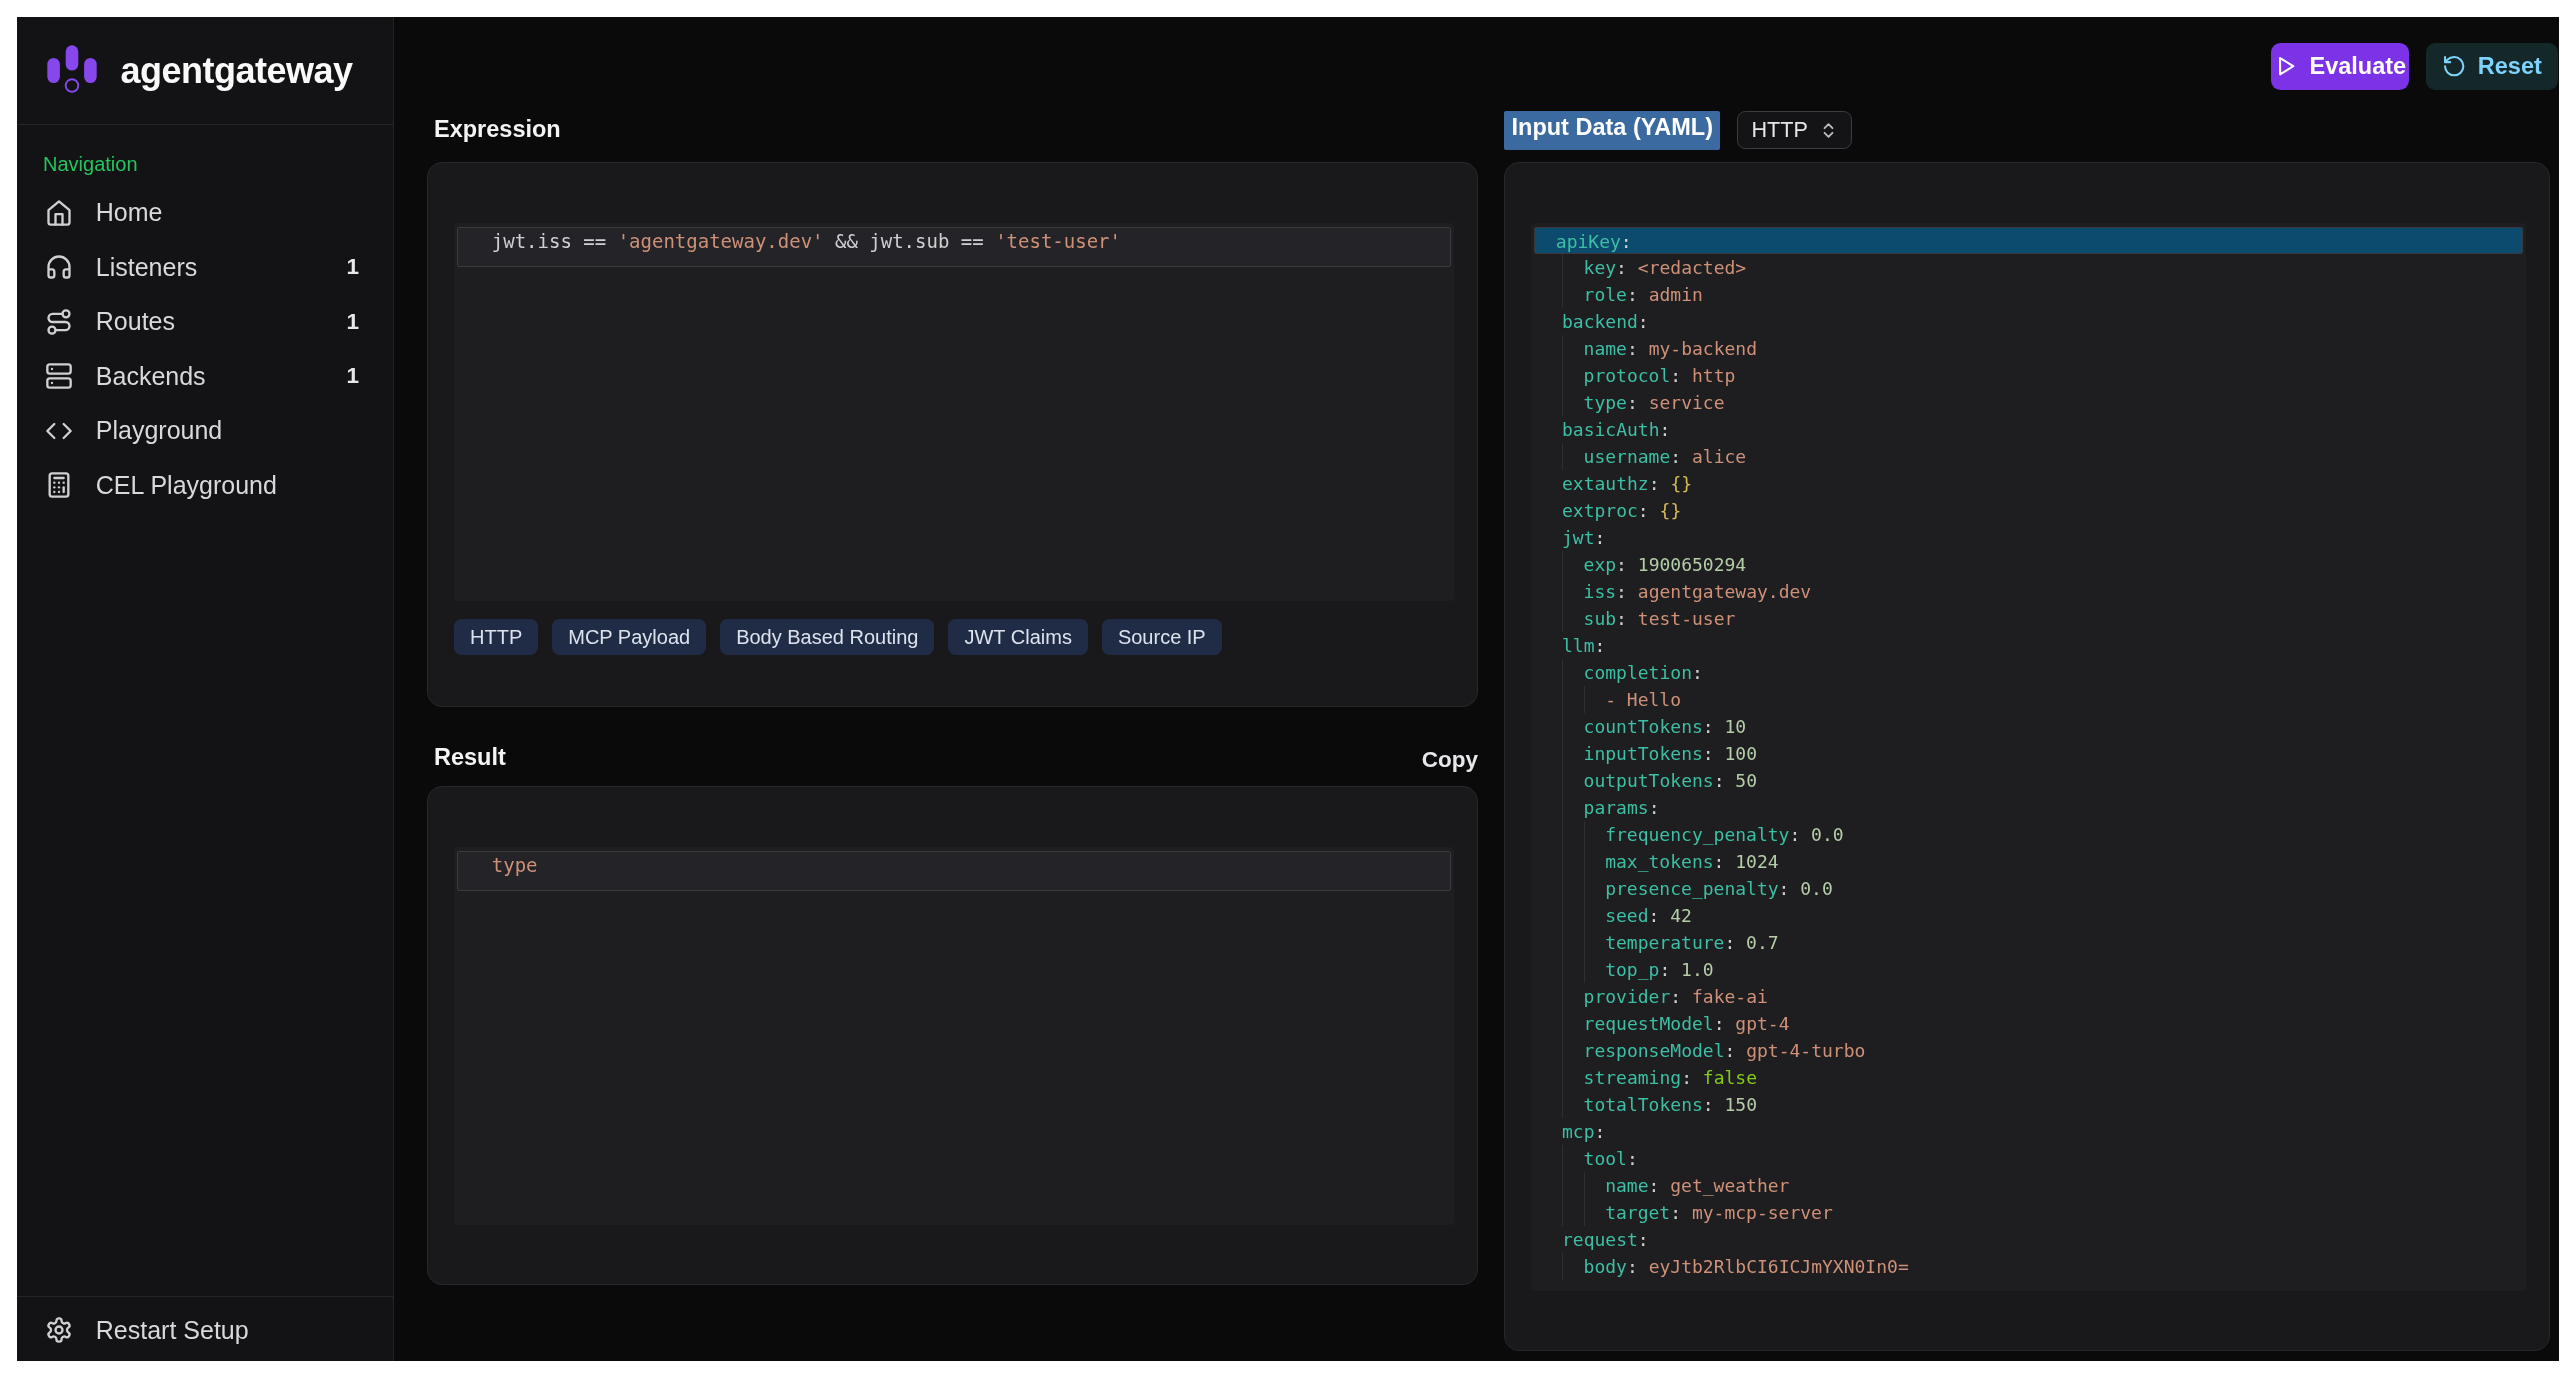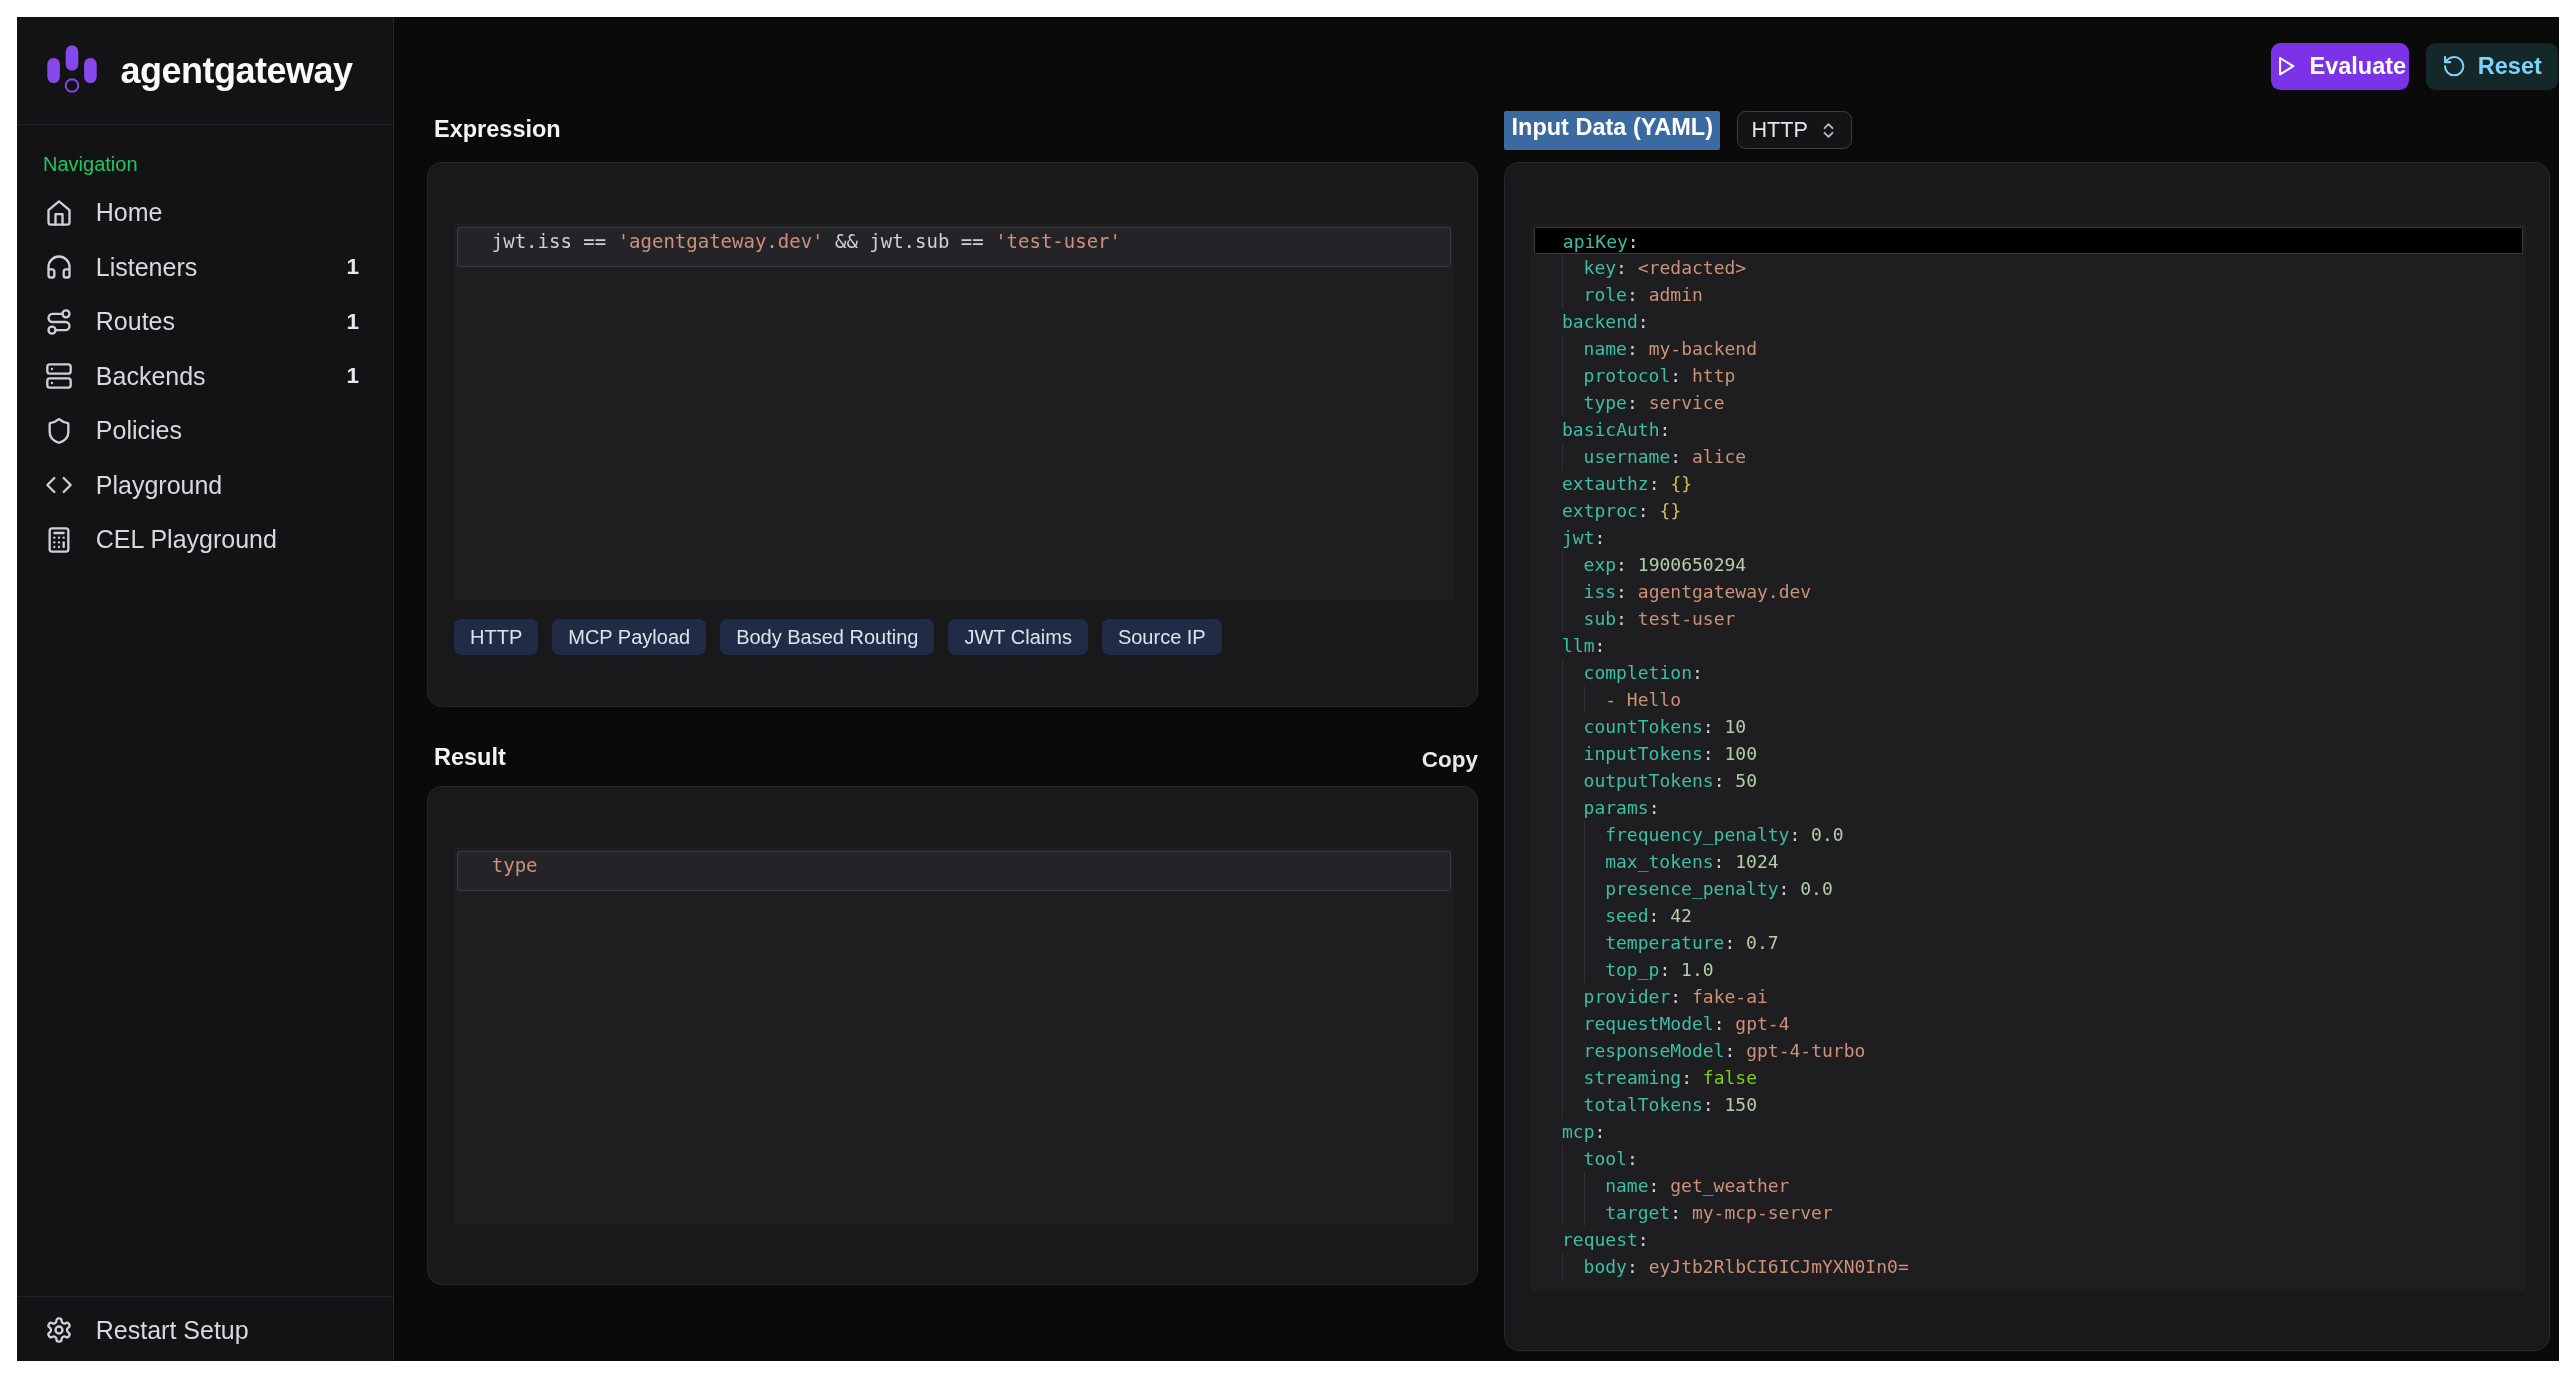--- a/index.html
+++ b/index.html
@@ -55,22 +55,22 @@
             border-radius:3.8px; overflow:hidden; font-family:"DejaVu Sans Mono", monospace; }
   .editor.h-code { height:378px; }
   .editor.h-yaml { height:1068px; padding-top:3.8px; }
 
   .code-line { margin:3.8px 2.8px 0; height:40px; line-height:27px; padding-left:34px;
                font-size:19px; color:#cfcfd2; white-space:pre; }
   .code-line.active { background:#242428; border:0.9px solid #3a3a3f; border-radius:1.9px; }
 
   .yaml-line { height:27px; line-height:27px; padding-left:31px; font-size:18px;
                color:#cfcfd2; white-space:pre; display:flex; align-items:stretch; }
-  .yaml-line.active { background:#000000; border:0.9px solid #38383d; border-radius:1.9px;
-                      margin:0 2.8px; padding-left:28px; }
+  .yaml-line.active { background:#0c4a6e; border:0.9px solid #38383d; border-radius:1.9px;
+                      margin:0 2.8px; padding-left:21px; }
   .guide { display:inline-block; width:21.6px; border-left:0.9px solid #2e2e33; flex:0 0 auto; }
 
   .tok-plain  { color:#cfcfd2; }
   .tok-key    { color:#3cbfa4; }
   .tok-colon  { color:#cfcfd2; }
   .tok-string { color:#ce9178; }
   .tok-number { color:#b5cea8; }
   .tok-bool   { color:#84cc16; }
   .tok-brace  { color:#d7ba57; }
 
@@ -121,26 +121,20 @@
         </div>
         <div class="nav-item">
           <svg viewBox="0 0 24 24" fill="none" stroke="currentColor" stroke-width="2" stroke-linecap="round" stroke-linejoin="round">
             <rect x="2" y="2" width="20" height="8" rx="2"></rect>
             <rect x="2" y="14" width="20" height="8" rx="2"></rect>
             <line x1="6" y1="6" x2="6.01" y2="6"></line>
             <line x1="6" y1="18" x2="6.01" y2="18"></line>
           </svg>
           <span>Backends</span>
           <span class="badge">1</span>
-        </div>
-        <div class="nav-item">
-          <svg viewBox="0 0 24 24" fill="none" stroke="currentColor" stroke-width="2" stroke-linecap="round" stroke-linejoin="round">
-            <path d="M20 13c0 5-3.5 7.5-7.66 8.95a1 1 0 0 1-.67-.01C7.5 20.5 4 18 4 13V6a1 1 0 0 1 1-1c2 0 4.5-1.2 6.24-2.72a1 1 0 0 1 1.52 0C14.5 3.8 17 5 19 5a1 1 0 0 1 1 1z"></path>
-          </svg>
-          <span>Policies</span>
         </div>
         <div class="nav-item">
           <svg viewBox="0 0 24 24" fill="none" stroke="currentColor" stroke-width="2" stroke-linecap="round" stroke-linejoin="round">
             <polyline points="16 18 22 12 16 6"></polyline>
             <polyline points="8 6 2 12 8 18"></polyline>
           </svg>
           <span>Playground</span>
         </div>
         <div class="nav-item">
           <svg viewBox="0 0 24 24" fill="none" stroke="currentColor" stroke-width="2" stroke-linecap="round" stroke-linejoin="round">

